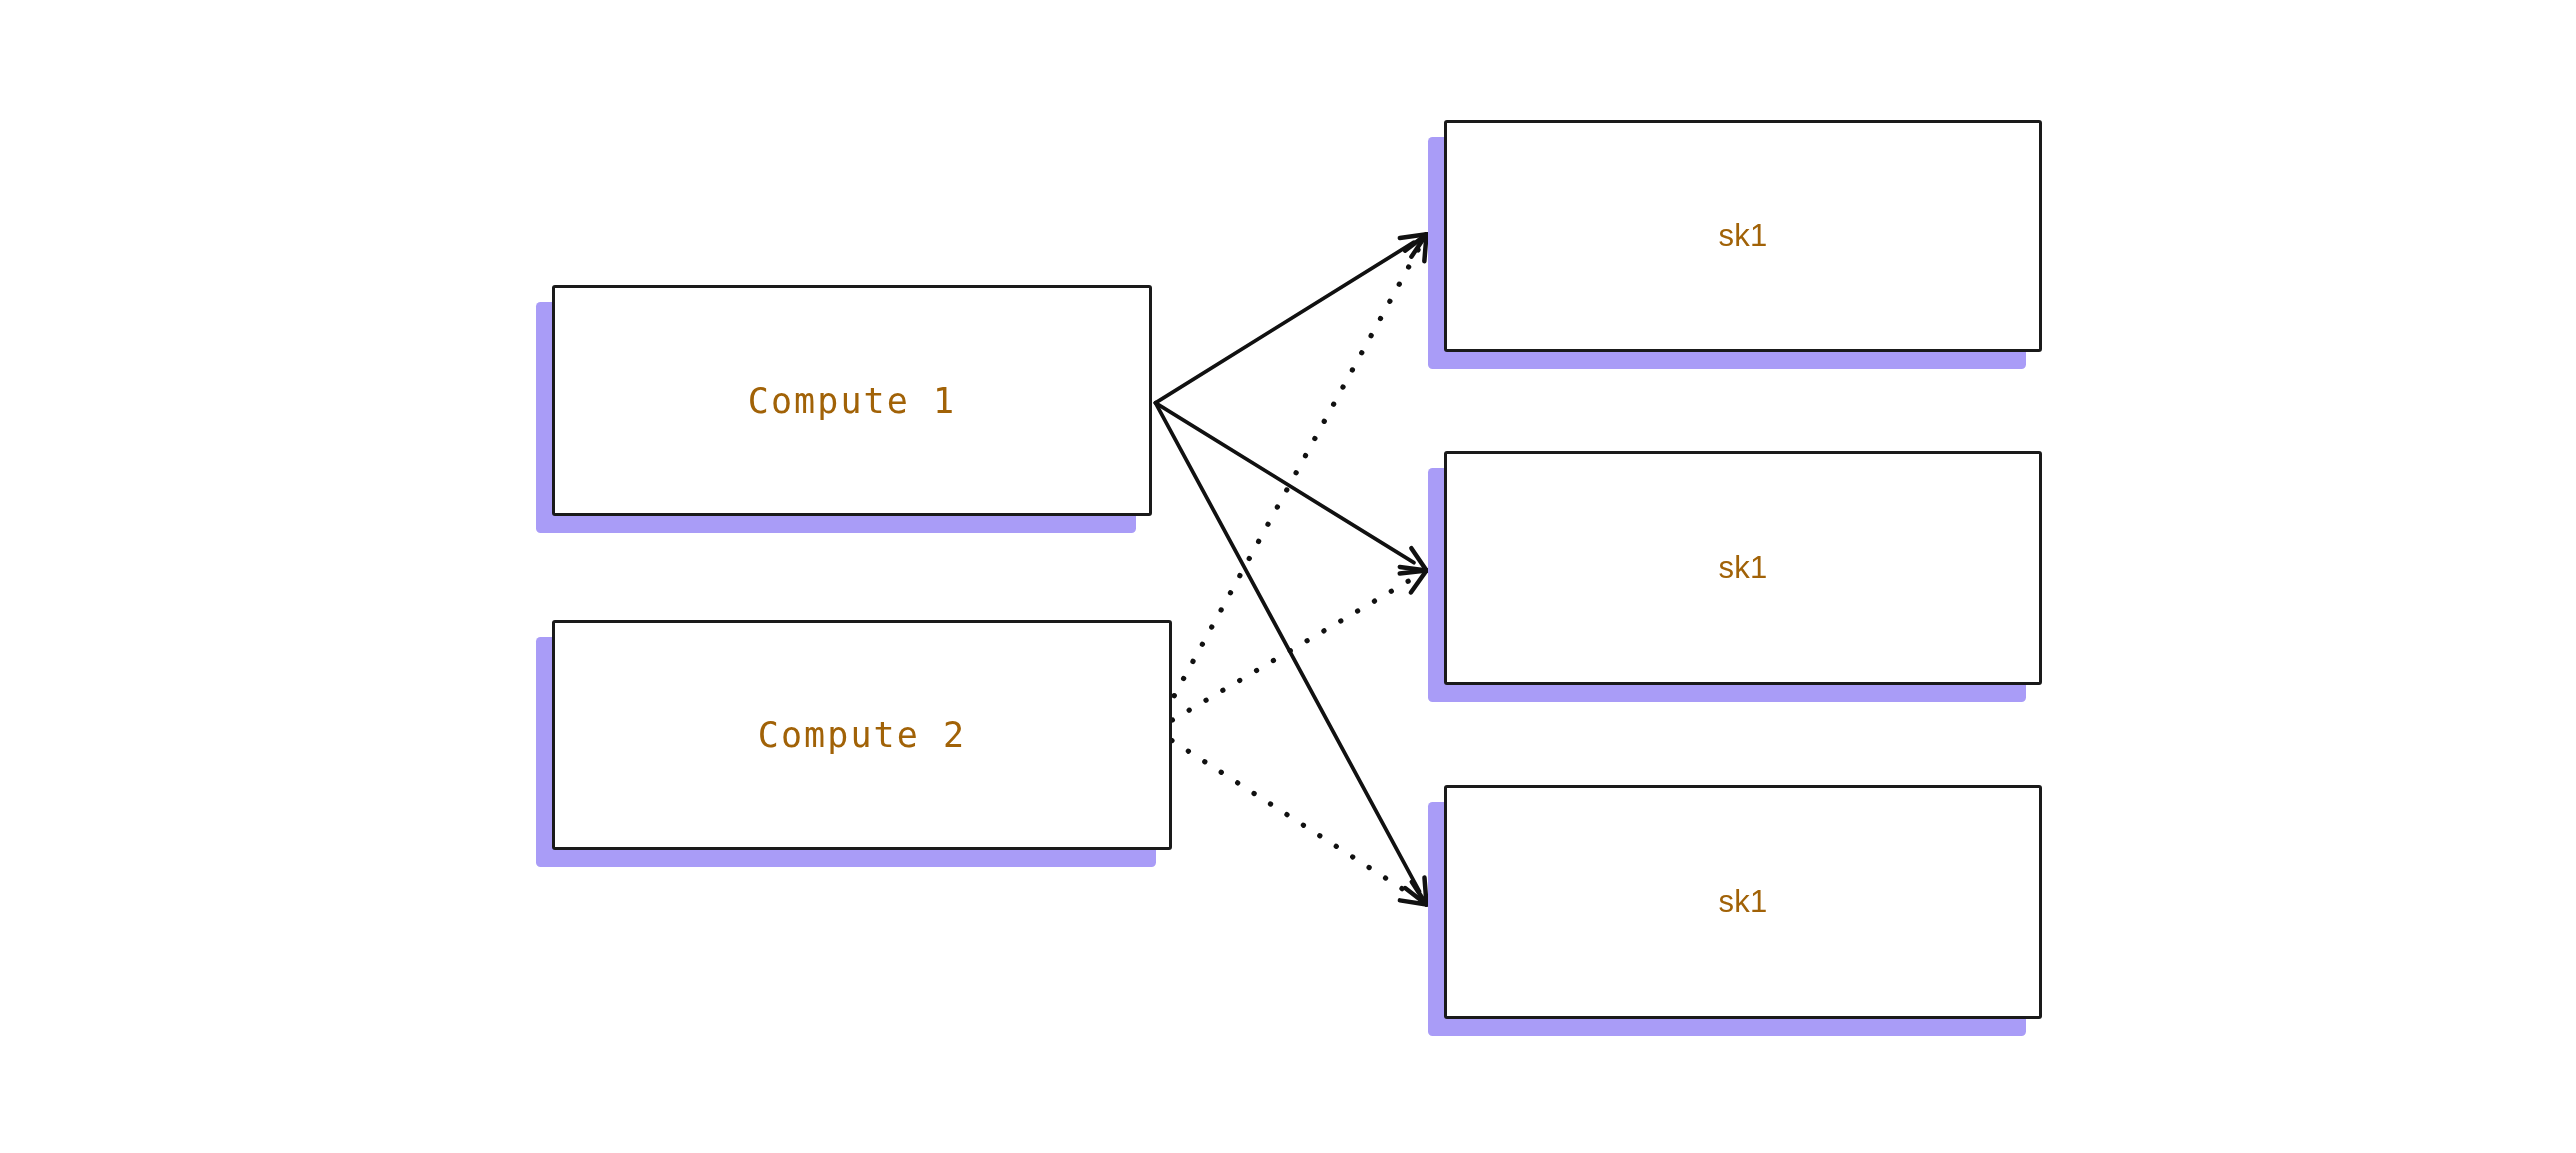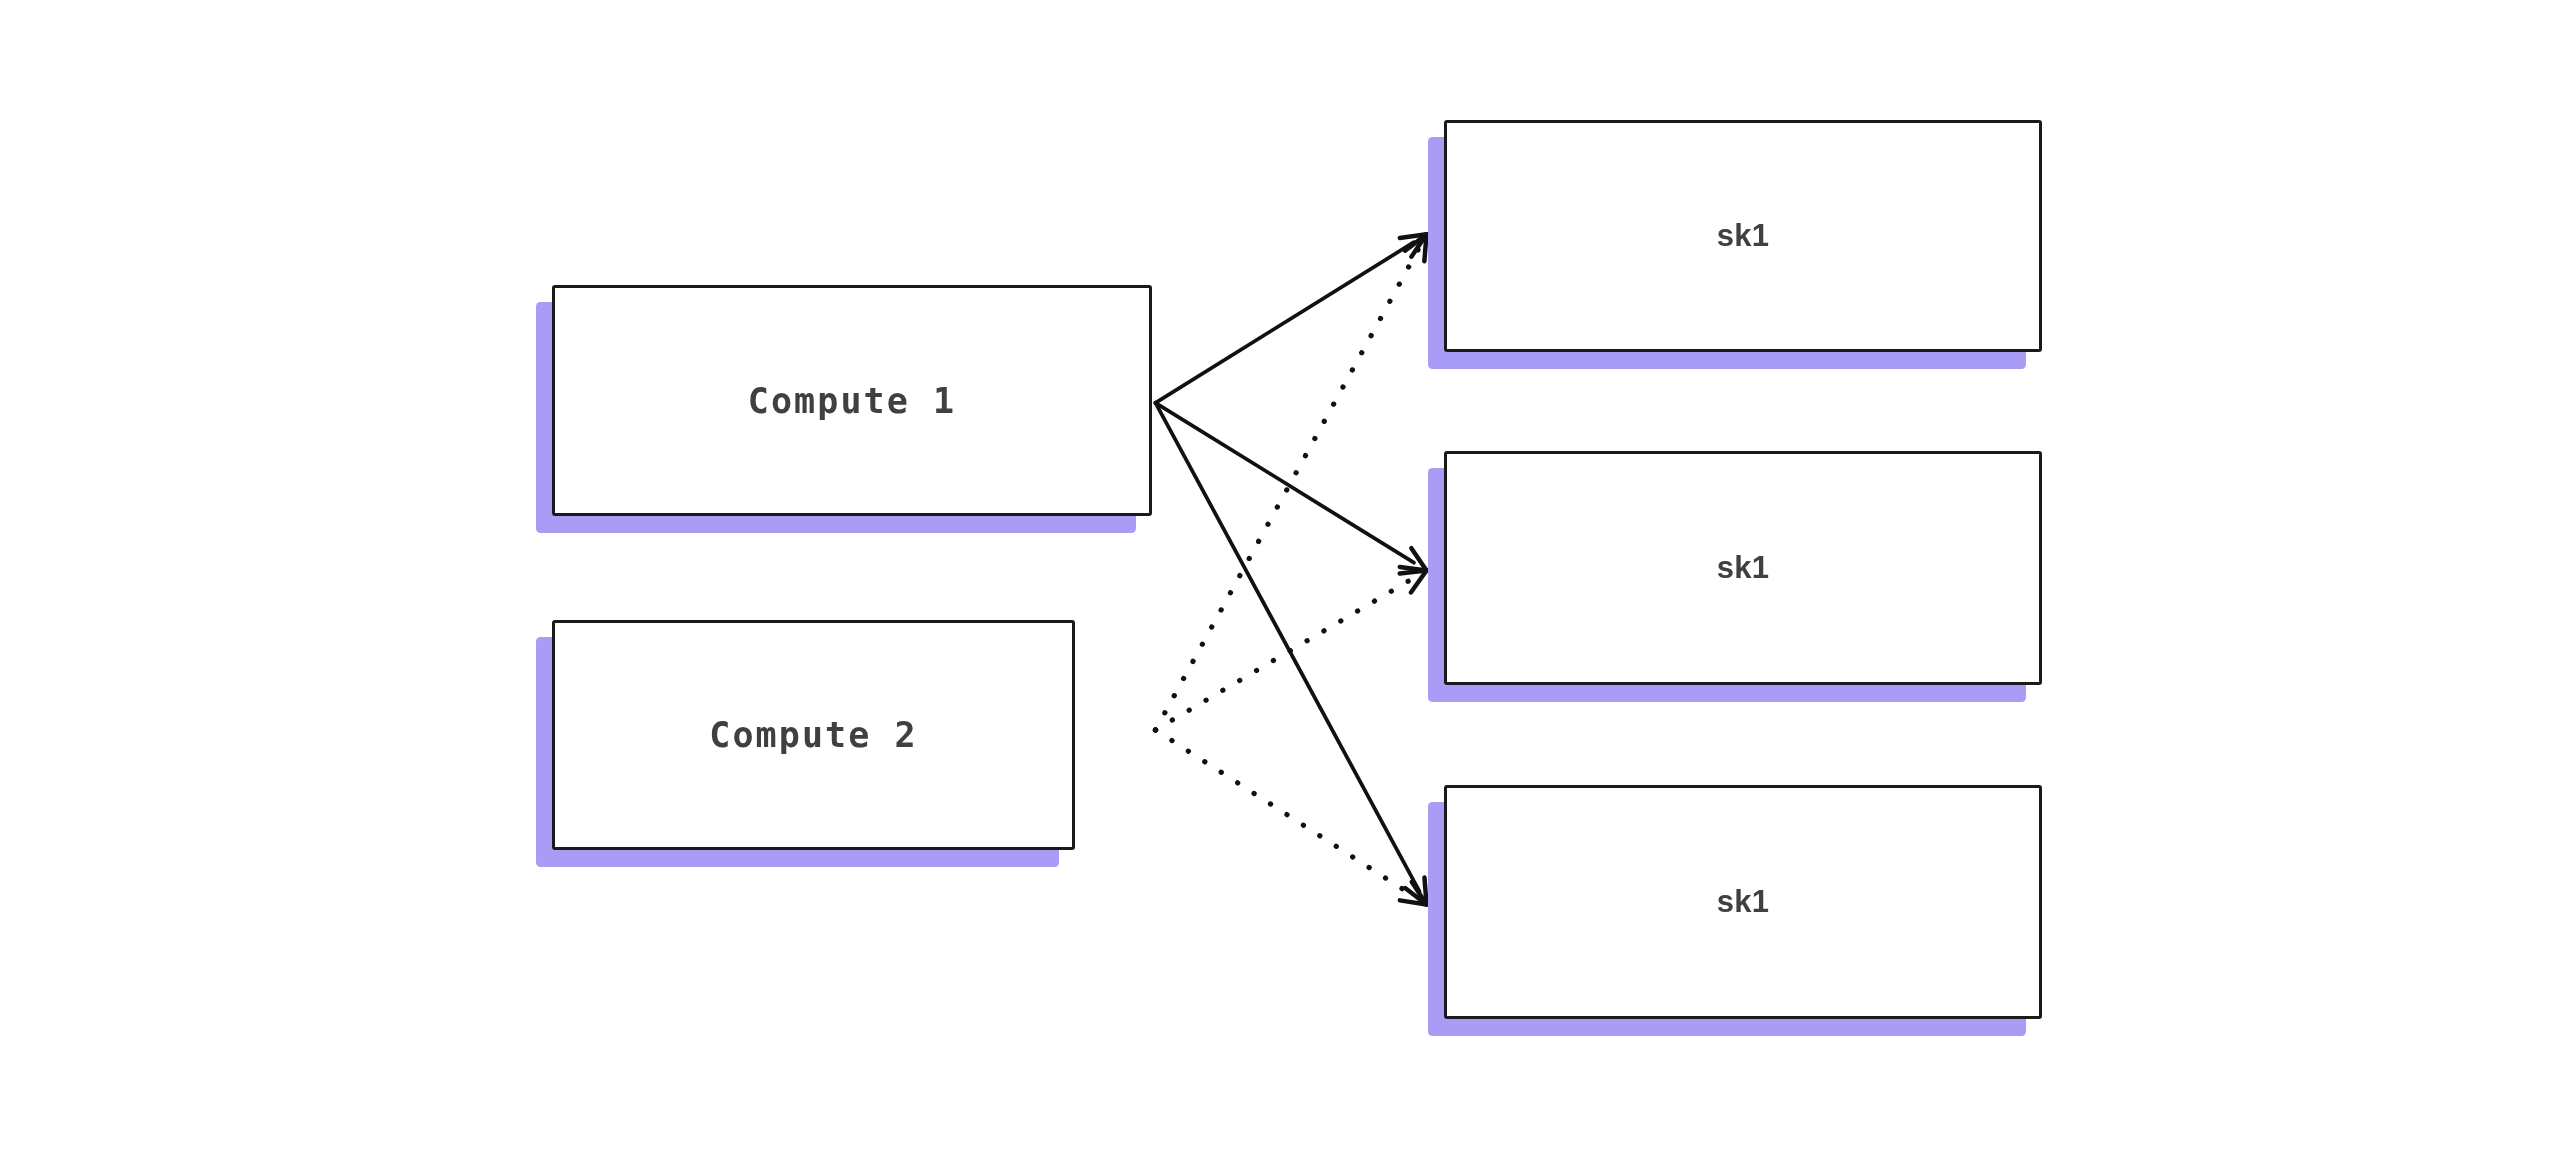--- a/index.html
+++ b/index.html
@@ -46,22 +46,22 @@
     box-sizing: border-box;
     background: #ffffff;
     border: 3.7px solid #1a1a1a;
     border-radius: 3px;
     display: flex;
     align-items: center;
     justify-content: center;
     z-index: 1;
   }
   .node-label {
-    font-weight: 700;
-    color: #404040;
+    font-weight: 400;
+    color: #a16207;
     letter-spacing: 0.02em;
     white-space: pre;
     text-align: right;
   }
   .label-mono {
     font-family: "DejaVu Sans Mono", "Liberation Mono", monospace;
     font-size: 35px;
     letter-spacing: 0.06em;
   }
   .label-sans {
@@ -108,21 +108,21 @@
       </g>
     </svg>
 
   <div class="node" id="node-compute1" style="left: 552px; top: 285px; width: 600px; height: 231px;">
     <div class="node-shadow"></div>
     <div class="node-box">
       <span class="node-label label-mono">Compute 1</span>
     </div>
   </div>
 
-  <div class="node" id="node-compute2" style="left: 552px; top: 620px; width: 523px; height: 230px;">
+  <div class="node" id="node-compute2" style="left: 552px; top: 620px; width: 620px; height: 230px;">
     <div class="node-shadow"></div>
     <div class="node-box">
       <span class="node-label label-mono">Compute 2</span>
     </div>
   </div>
 
   <div class="node" id="node-sk1-a" style="left: 1444px; top: 120px; width: 598px; height: 232px;">
     <div class="node-shadow"></div>
     <div class="node-box">
       <span class="node-label label-sans">sk1</span>

